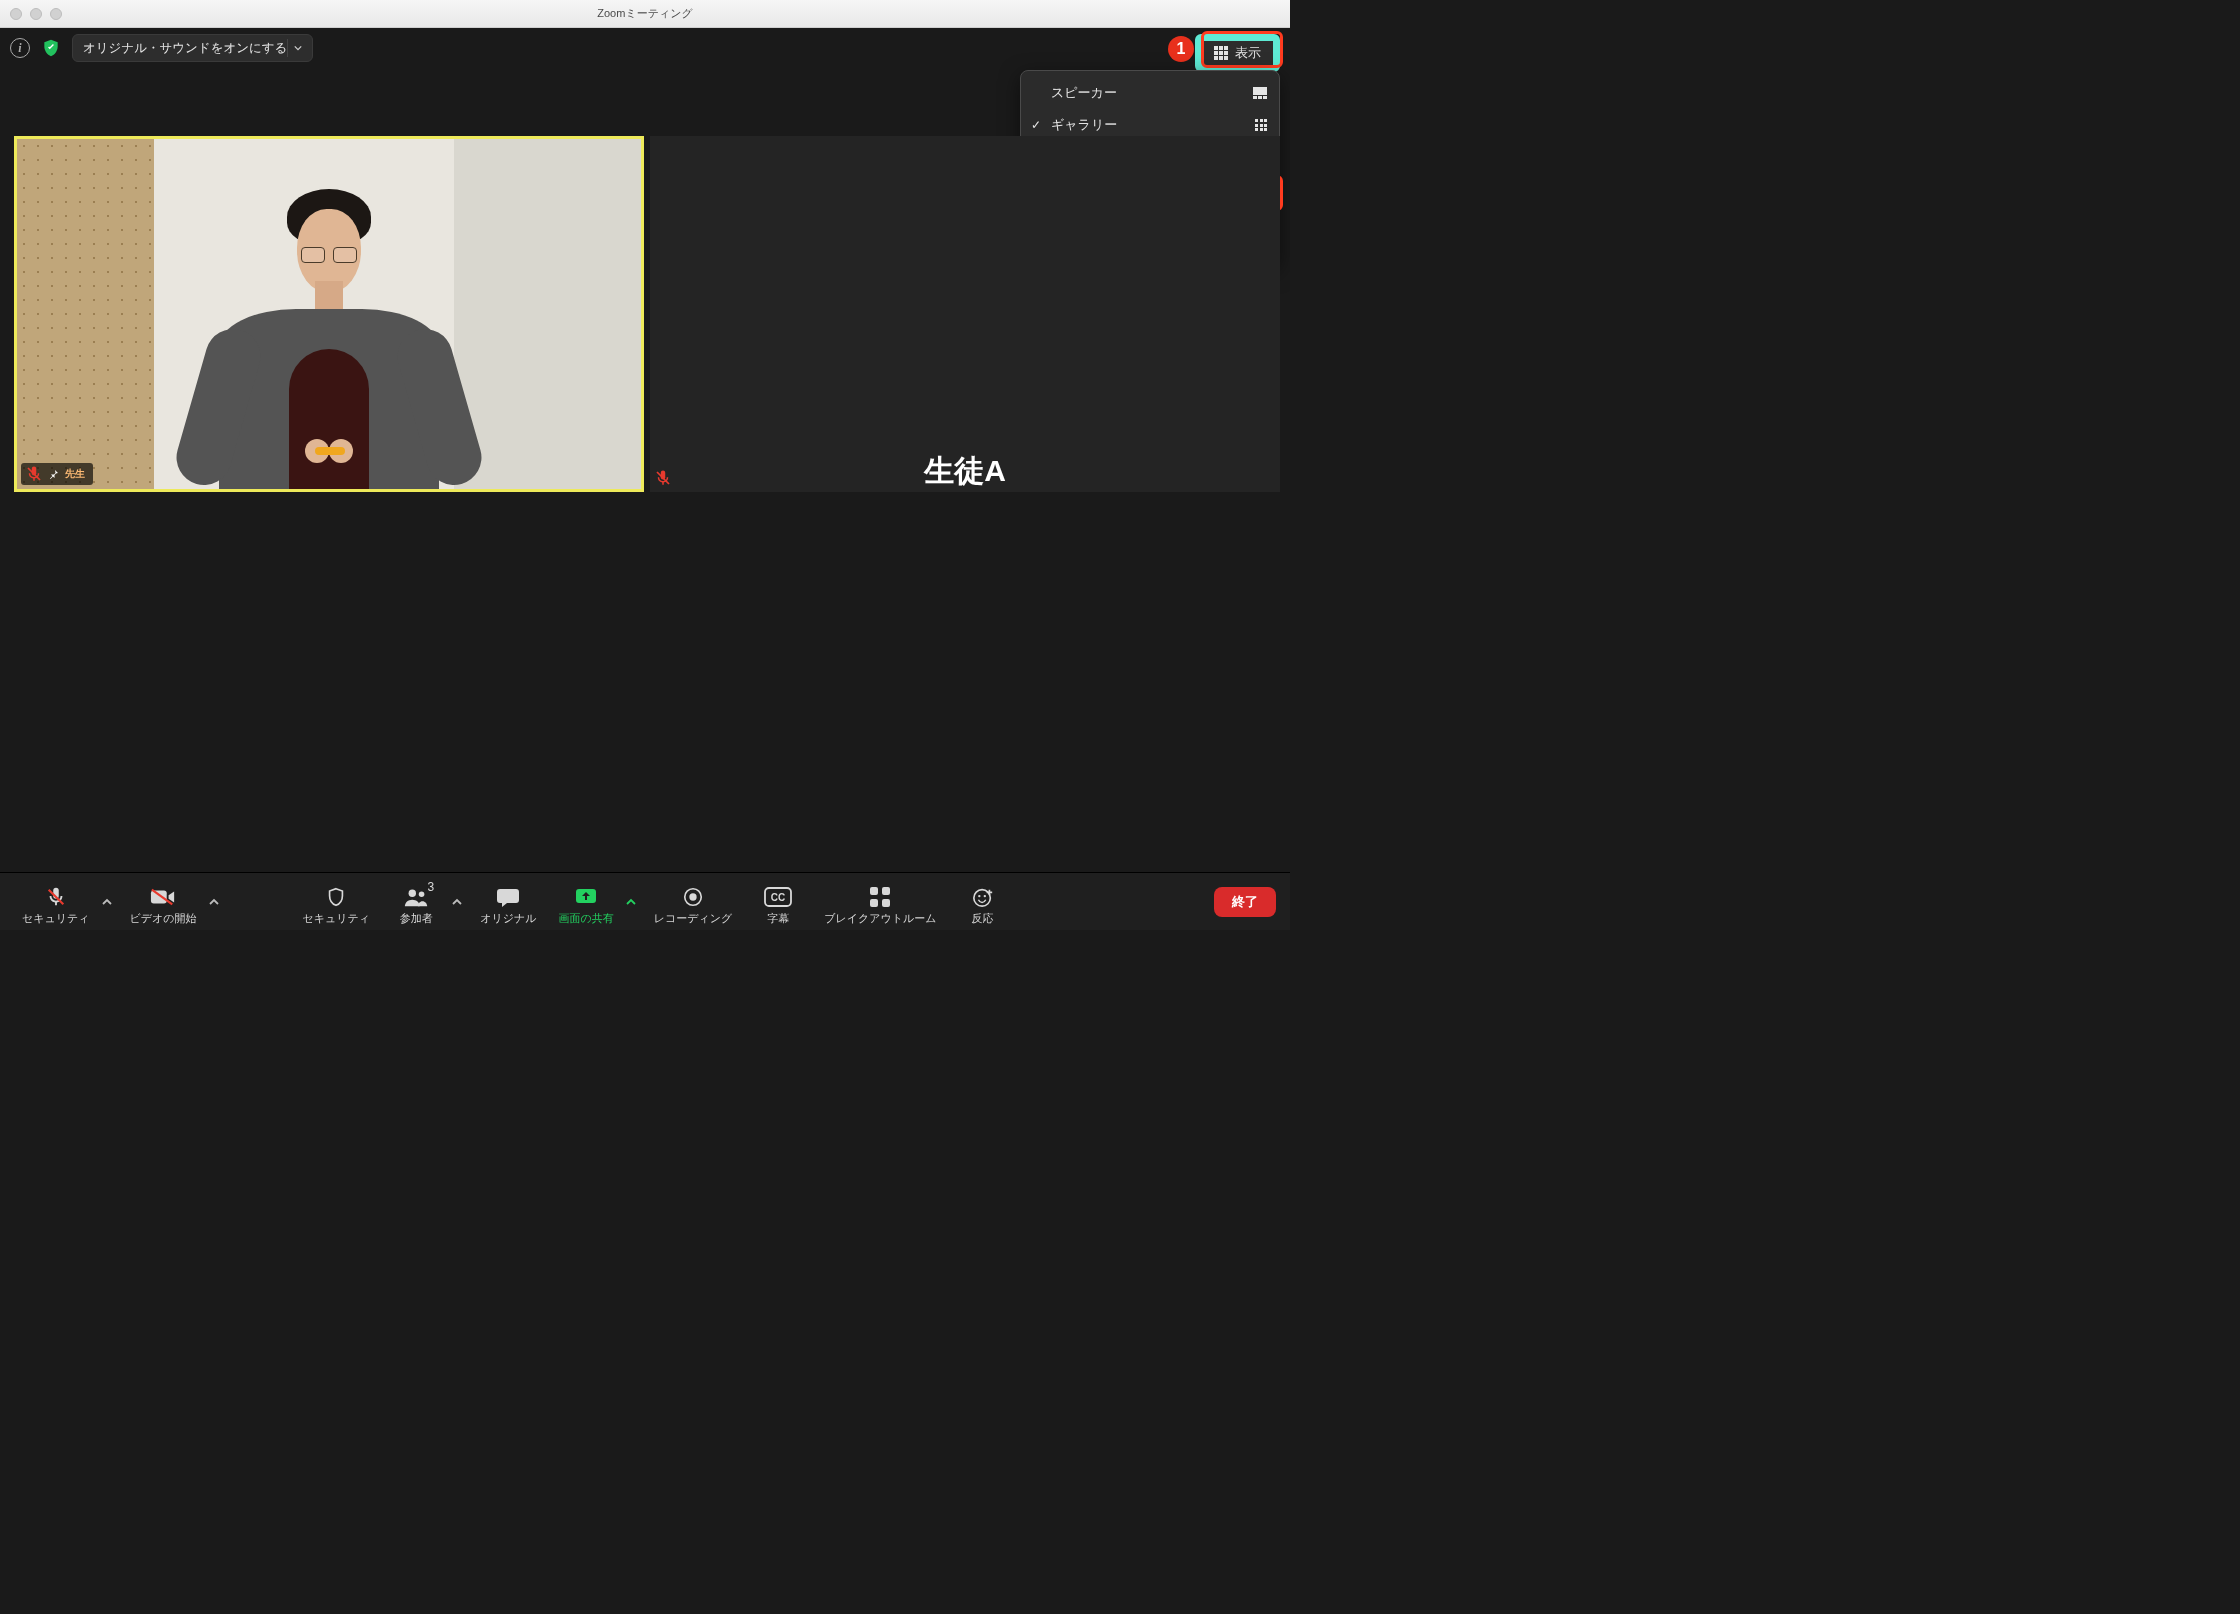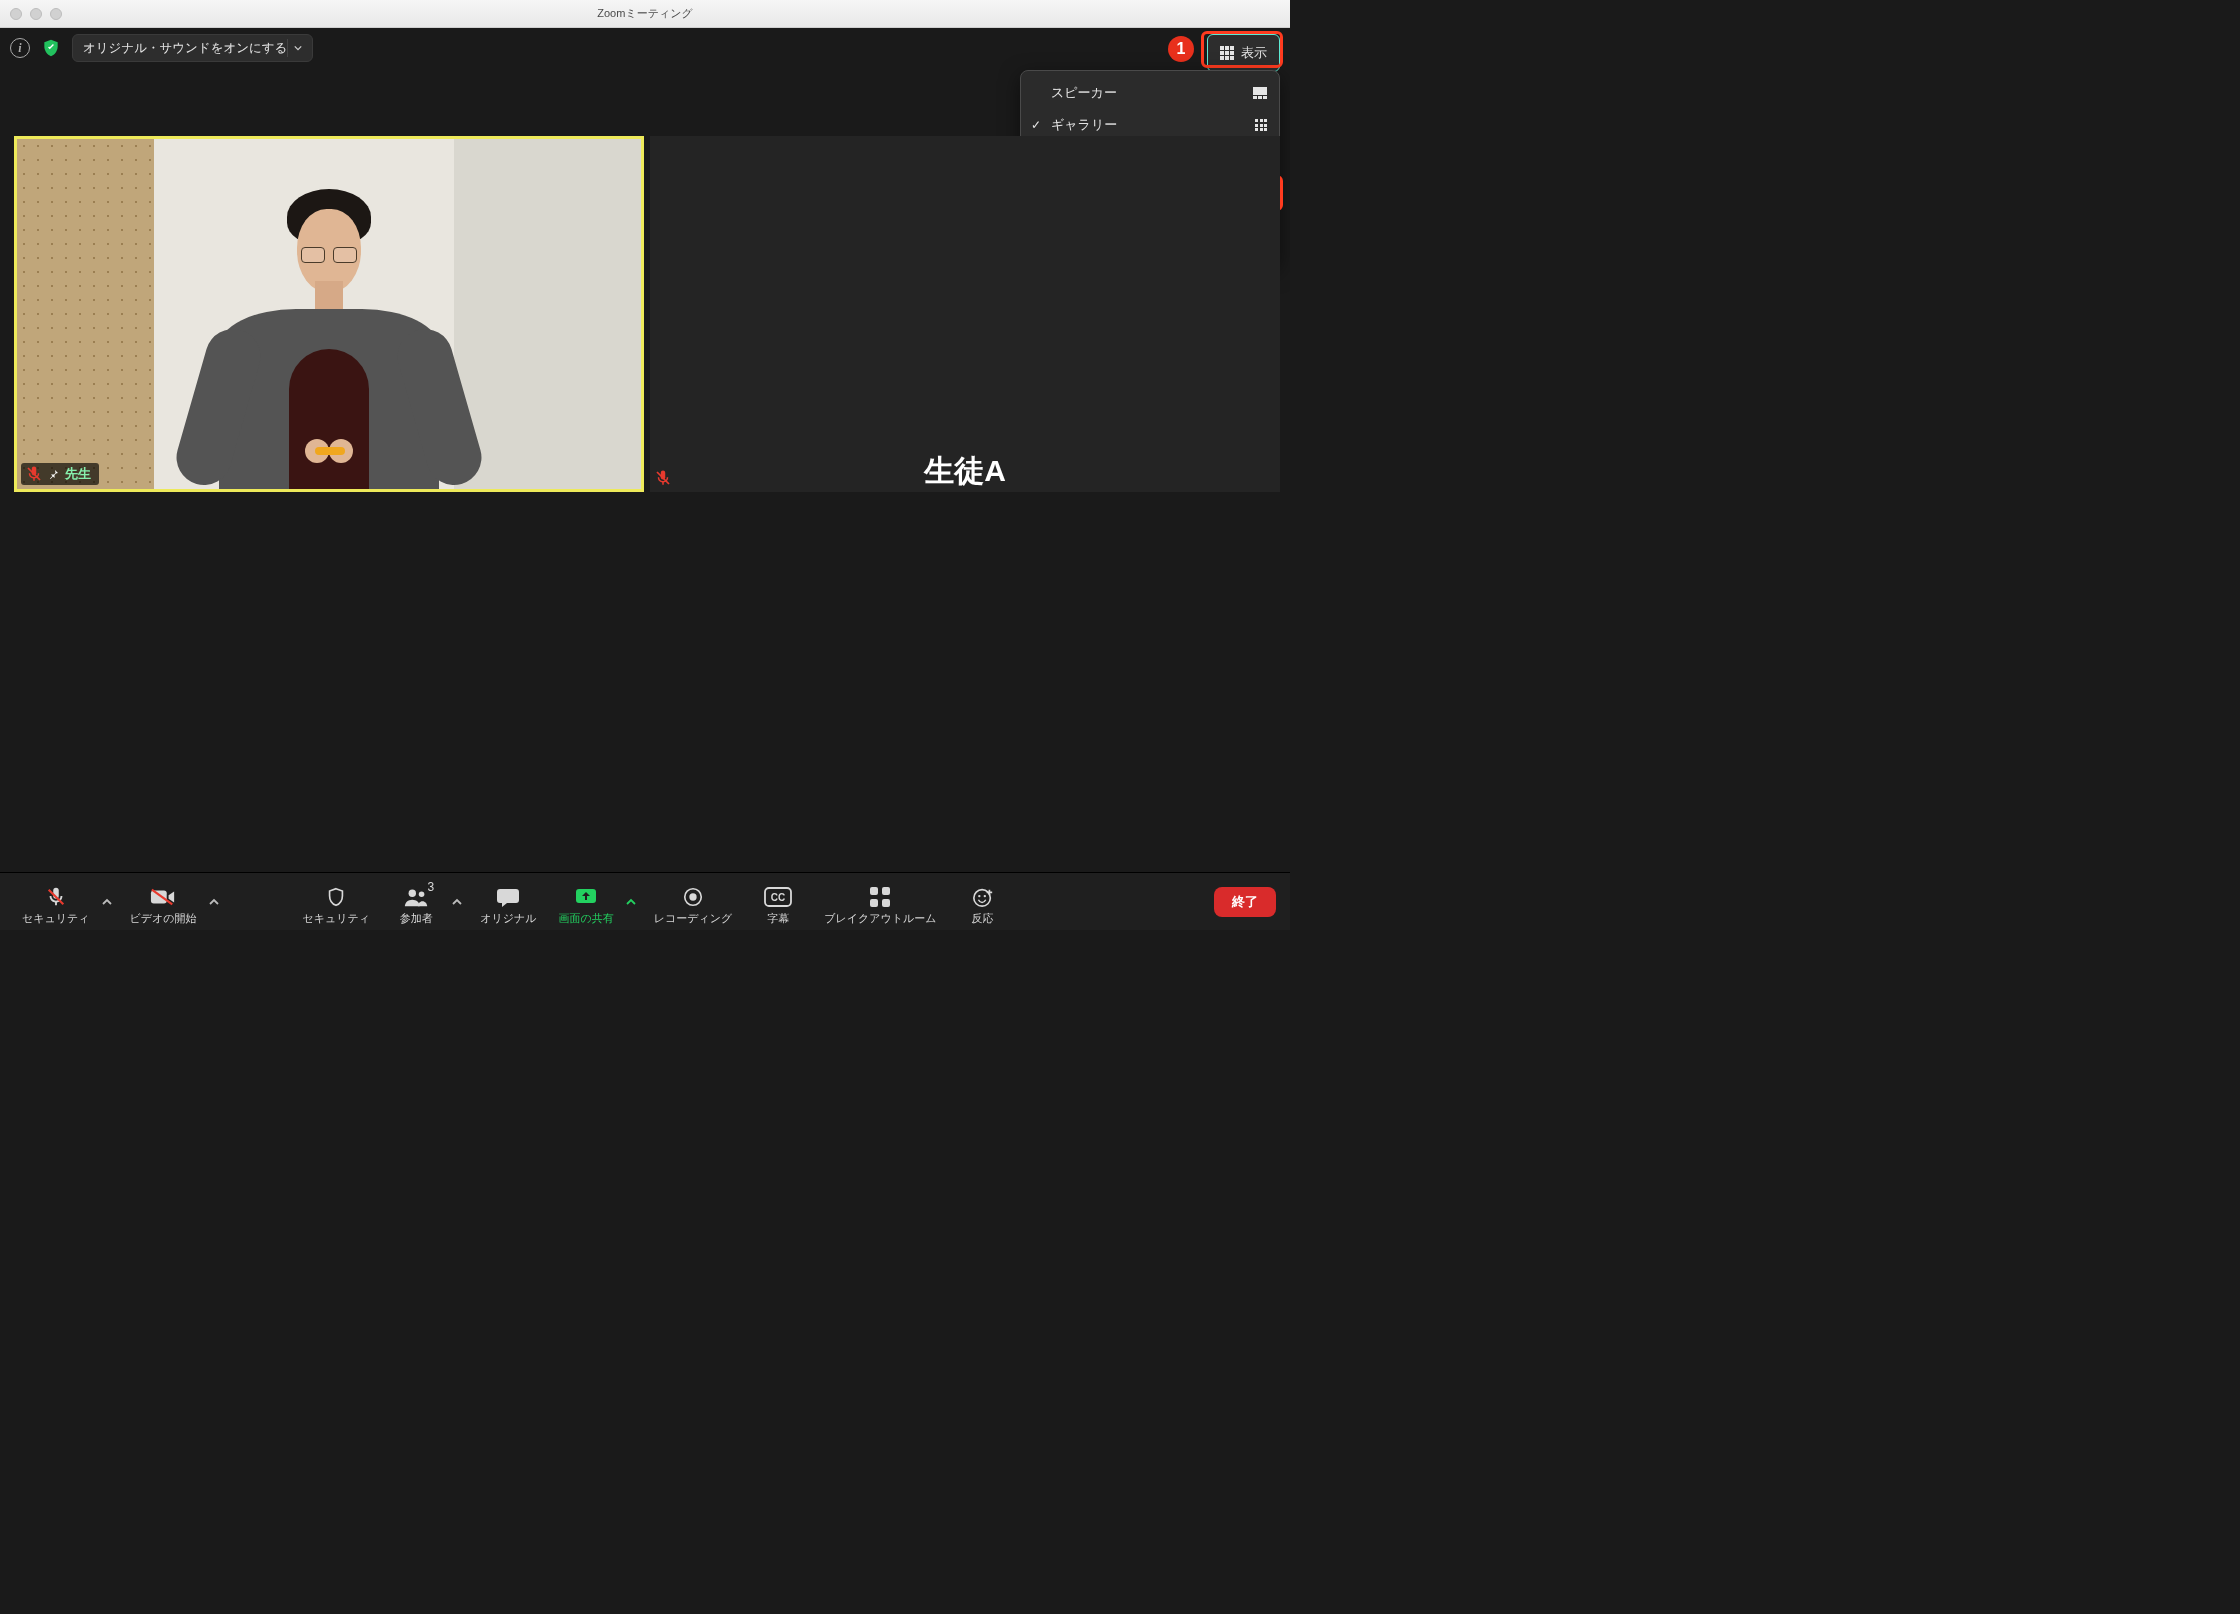--- a/index.html
+++ b/index.html
@@ -41,21 +41,21 @@
       width: 22px; height: 22px; display: flex; align-items: center; justify-content: center; cursor: pointer;
     }
     .orig-sound {
       background: #2d2d2d; border: 1px solid #3a3a3a; border-radius: 6px;
       display: flex; align-items: center; height: 28px; padding: 0 4px 0 10px;
       color: #e5e5e5; font-size: 12.5px; cursor: pointer;
     }
     .orig-sound .caret { padding: 0 6px; border-left: 1px solid #444; height: 18px; display:flex; align-items:center;}
     .view-btn {
       position: absolute; top: 6px; right: 10px;
-      background: #2d2d2d; border: 1px solid #5eead4; border-radius: 6px;
+      background: #2d2d2d; border: 7px solid #5eead4; border-radius: 6px;
       display: flex; align-items: center; height: 38px; padding: 0 12px;
       color: #e5e5e5; font-size: 13px; gap: 7px; cursor: pointer;
     }
     .grid3 { width:14px; height:14px; display:grid; grid-template-columns:repeat(3,1fr); grid-template-rows:repeat(3,1fr); gap:1.5px; }
     .grid3 span { background:#e5e5e5; }
     .anno-box { position: absolute; border: 3px solid #ff3b1f; border-radius: 6px; pointer-events: none; }
     .anno-badge {
       position: absolute; width: 26px; height: 26px; border-radius: 50%;
       background: #e8301c; color: #fff; font-weight: 700;
       display: flex; align-items: center; justify-content: center; font-size: 16px;
@@ -63,21 +63,21 @@
     }
 
     .gallery { position: absolute; top: 108px; left: 14px; right: 14px; bottom: 70px; }
     .tile {
       position: absolute; background: #242424;
       display: flex; align-items: flex-end; justify-content: center;
       color: #fff; font-size: 30px; font-weight: 700;
     }
     .tile .name-tag {
       position: absolute; left: 4px; bottom: 4px; background: rgba(0,0,0,0.65);
-      color: #86efac; font-size: 13px; padding: 2px 8px 2px 4px; border-radius: 3px;
+      color: #fdba74; font-size: 10px; padding: 2px 8px 2px 4px; border-radius: 3px;
       display: flex; align-items: center; gap: 5px;
     }
     .tile .mic-muted-corner { position:absolute; left:4px; bottom:5px; }
     .tile1 { left: 0; top: 0; width: 630px; height: 356px; border: 3px solid #eeea5a; overflow:hidden; }
     .tile2 { left: 636px; top: 0; width: 630px; height: 356px; }
     .tile3 { left: 318px; top: 360px; width: 630px; height: 356px; }
 
     
     .tile1 .bg {
       position:absolute; inset:0;

